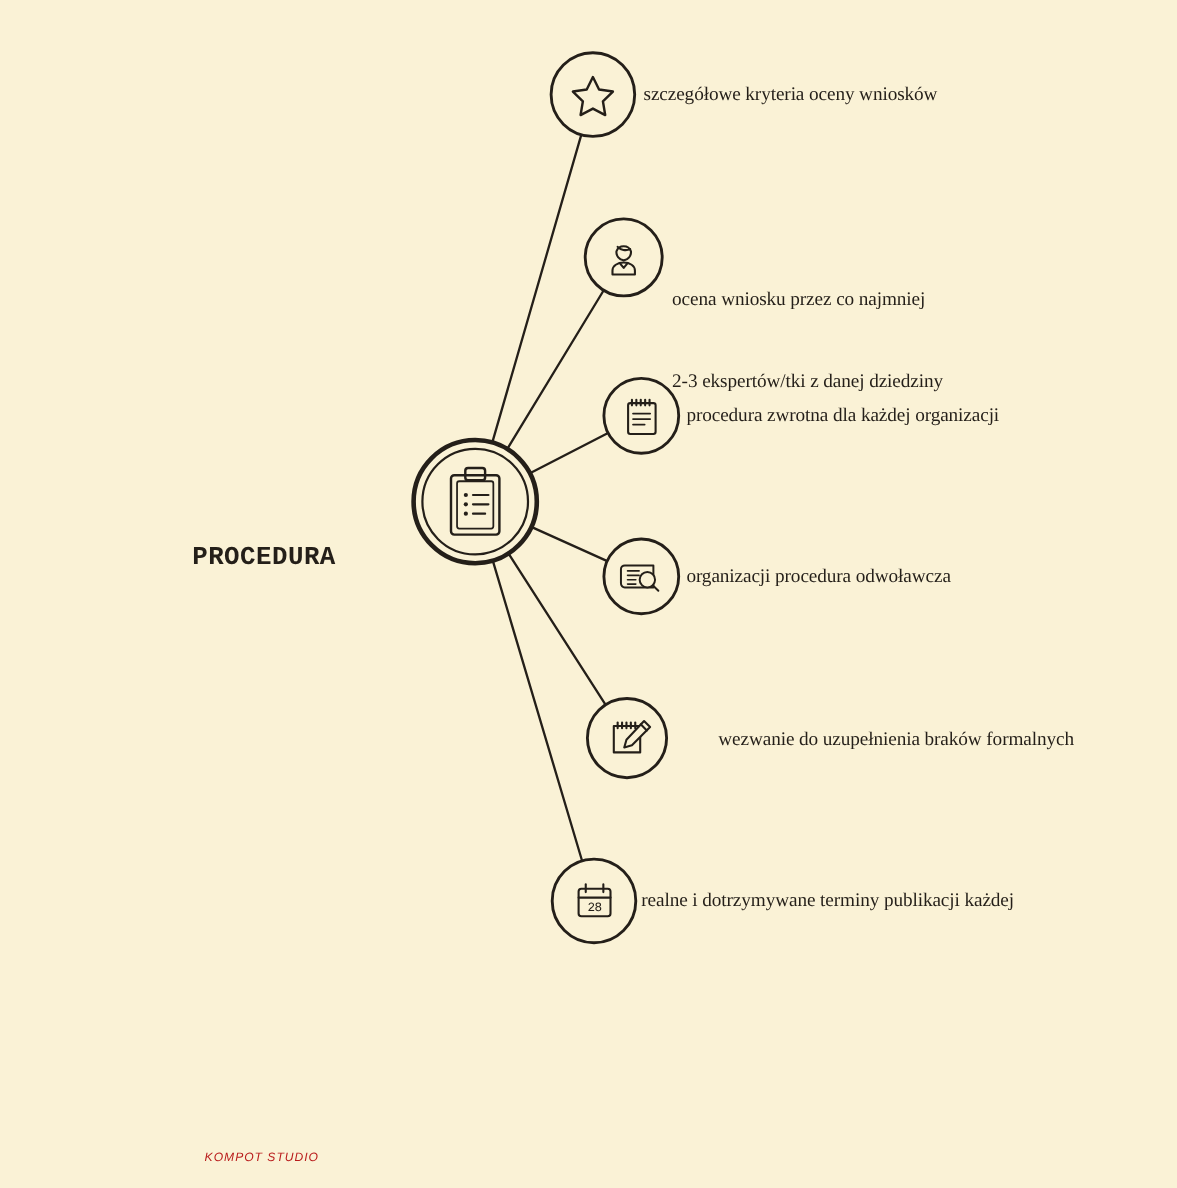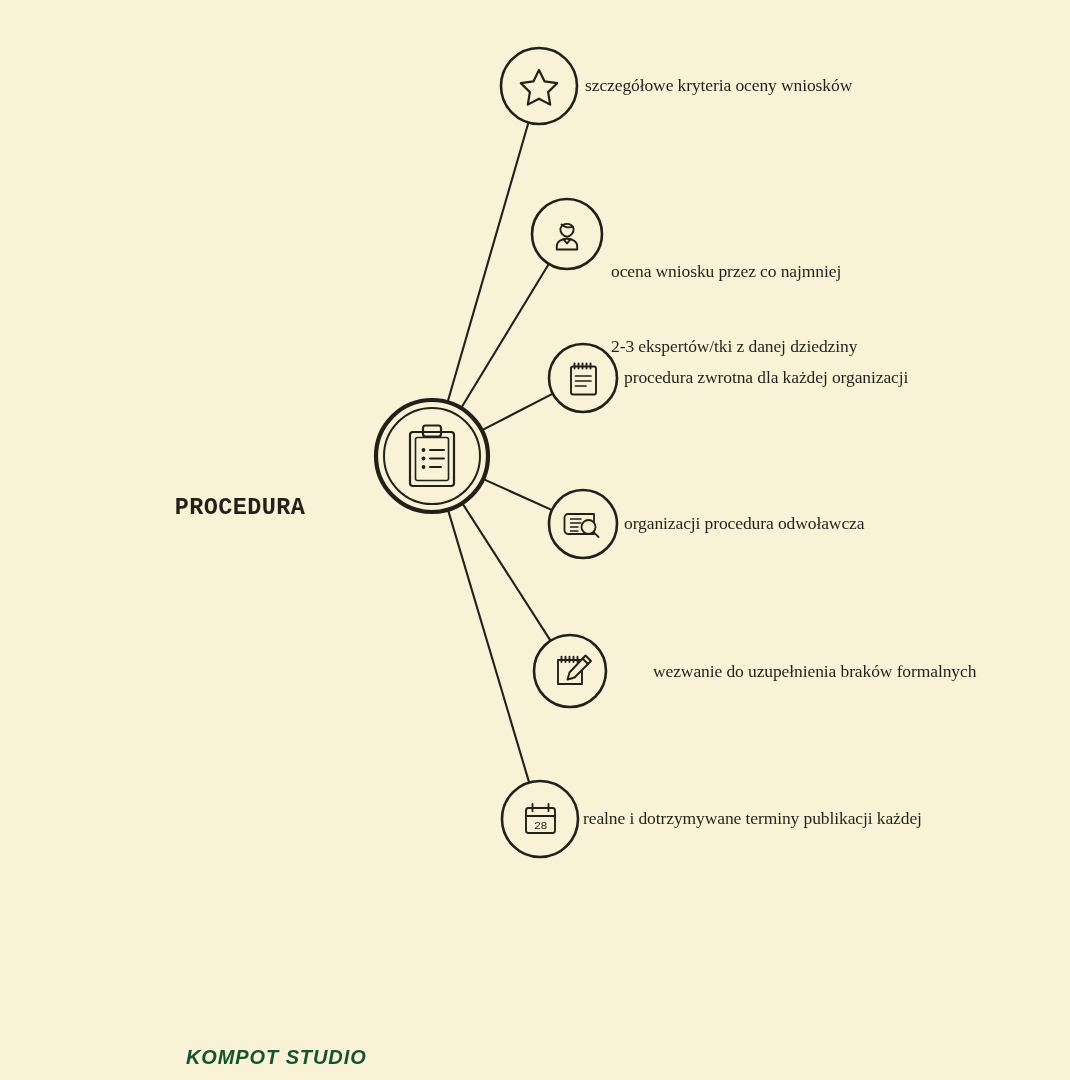--- a/index.html
+++ b/index.html
@@ -50,25 +50,25 @@
     font-size: 23.5px;
     line-height: 31px;
     letter-spacing: 0.4px;
     text-align: center;
     white-space: pre;
   }
   .footer-logo {
     position: absolute;
     left: 186px;
     top: 1046px;
-    color: #14532d;
+    color: #b91c1c;
     font-family: "Liberation Sans", sans-serif;
-    font-weight: bold;
+    font-weight: normal;
     font-style: italic;
-    font-size: 20px;
+    font-size: 11px;
     letter-spacing: 0.9px;
     white-space: pre;
   }
 </style>
 </head>
 <body>
 
 <div id="canvas">
   <div class="stage">
 

